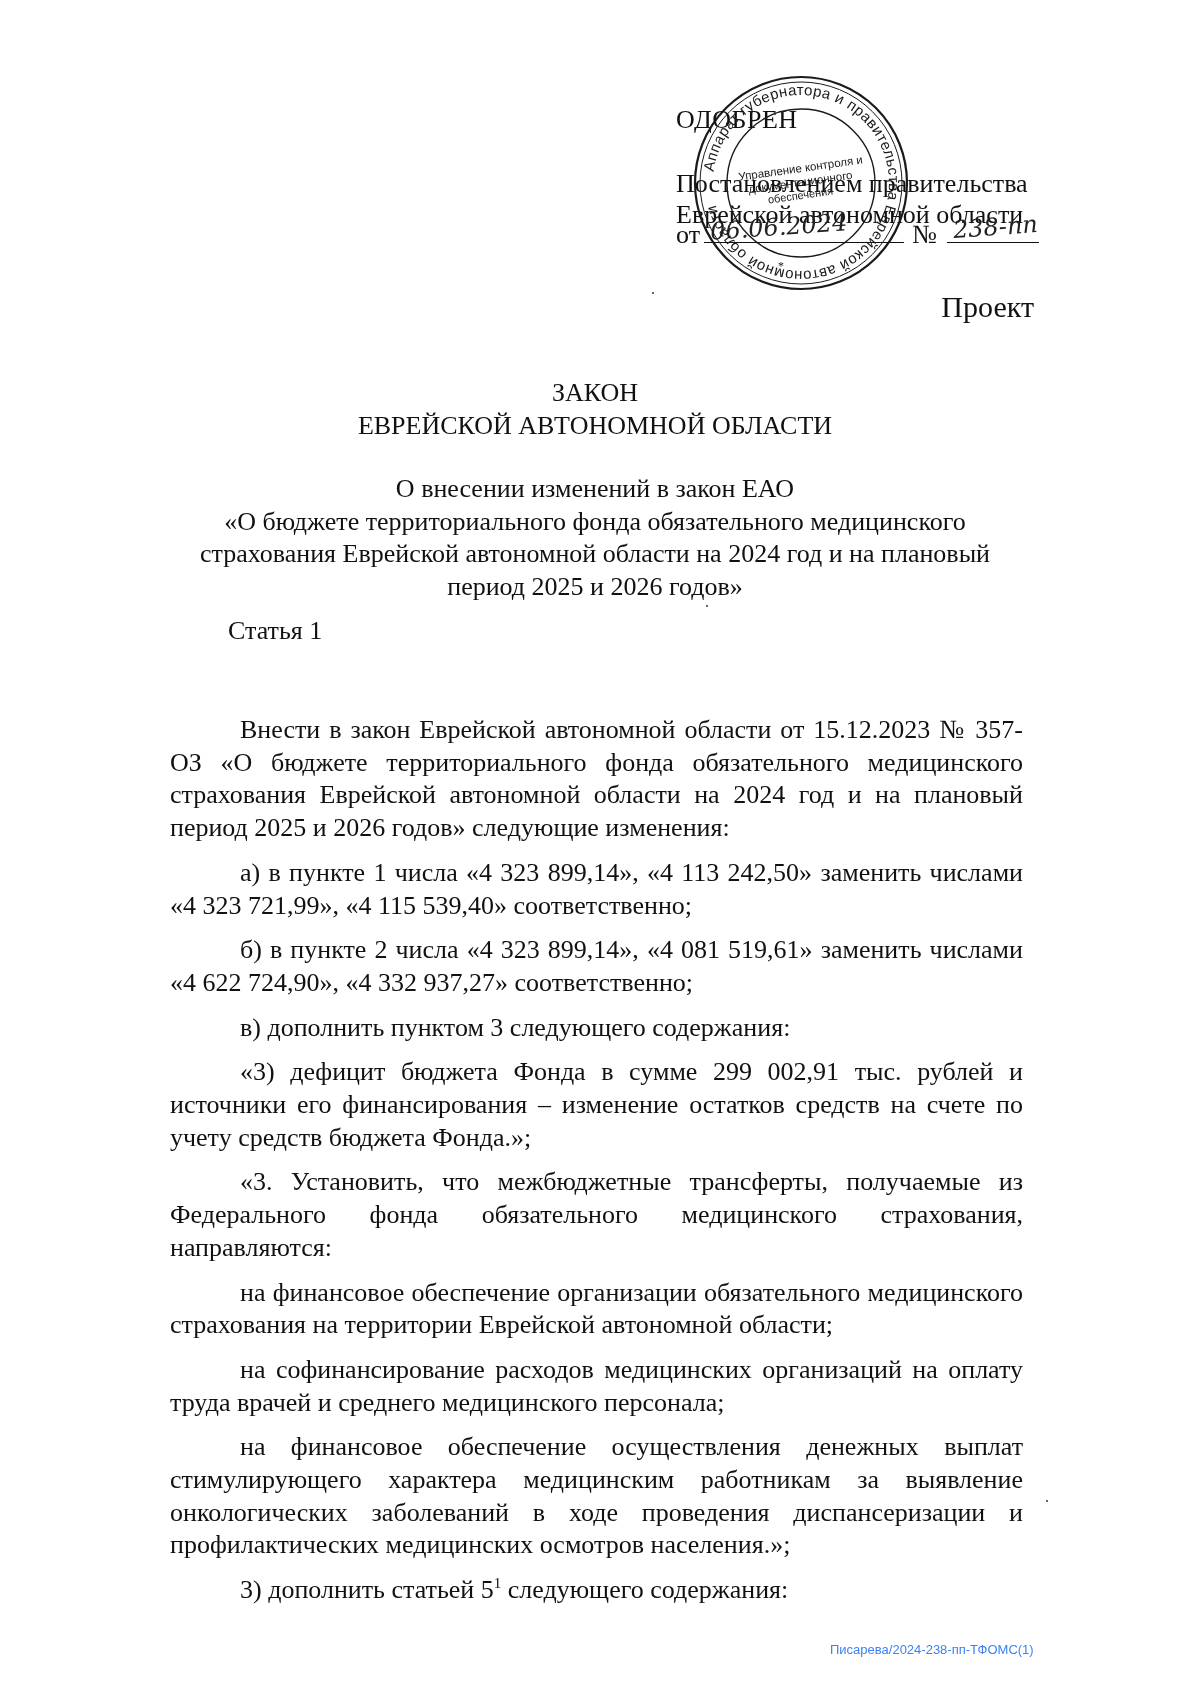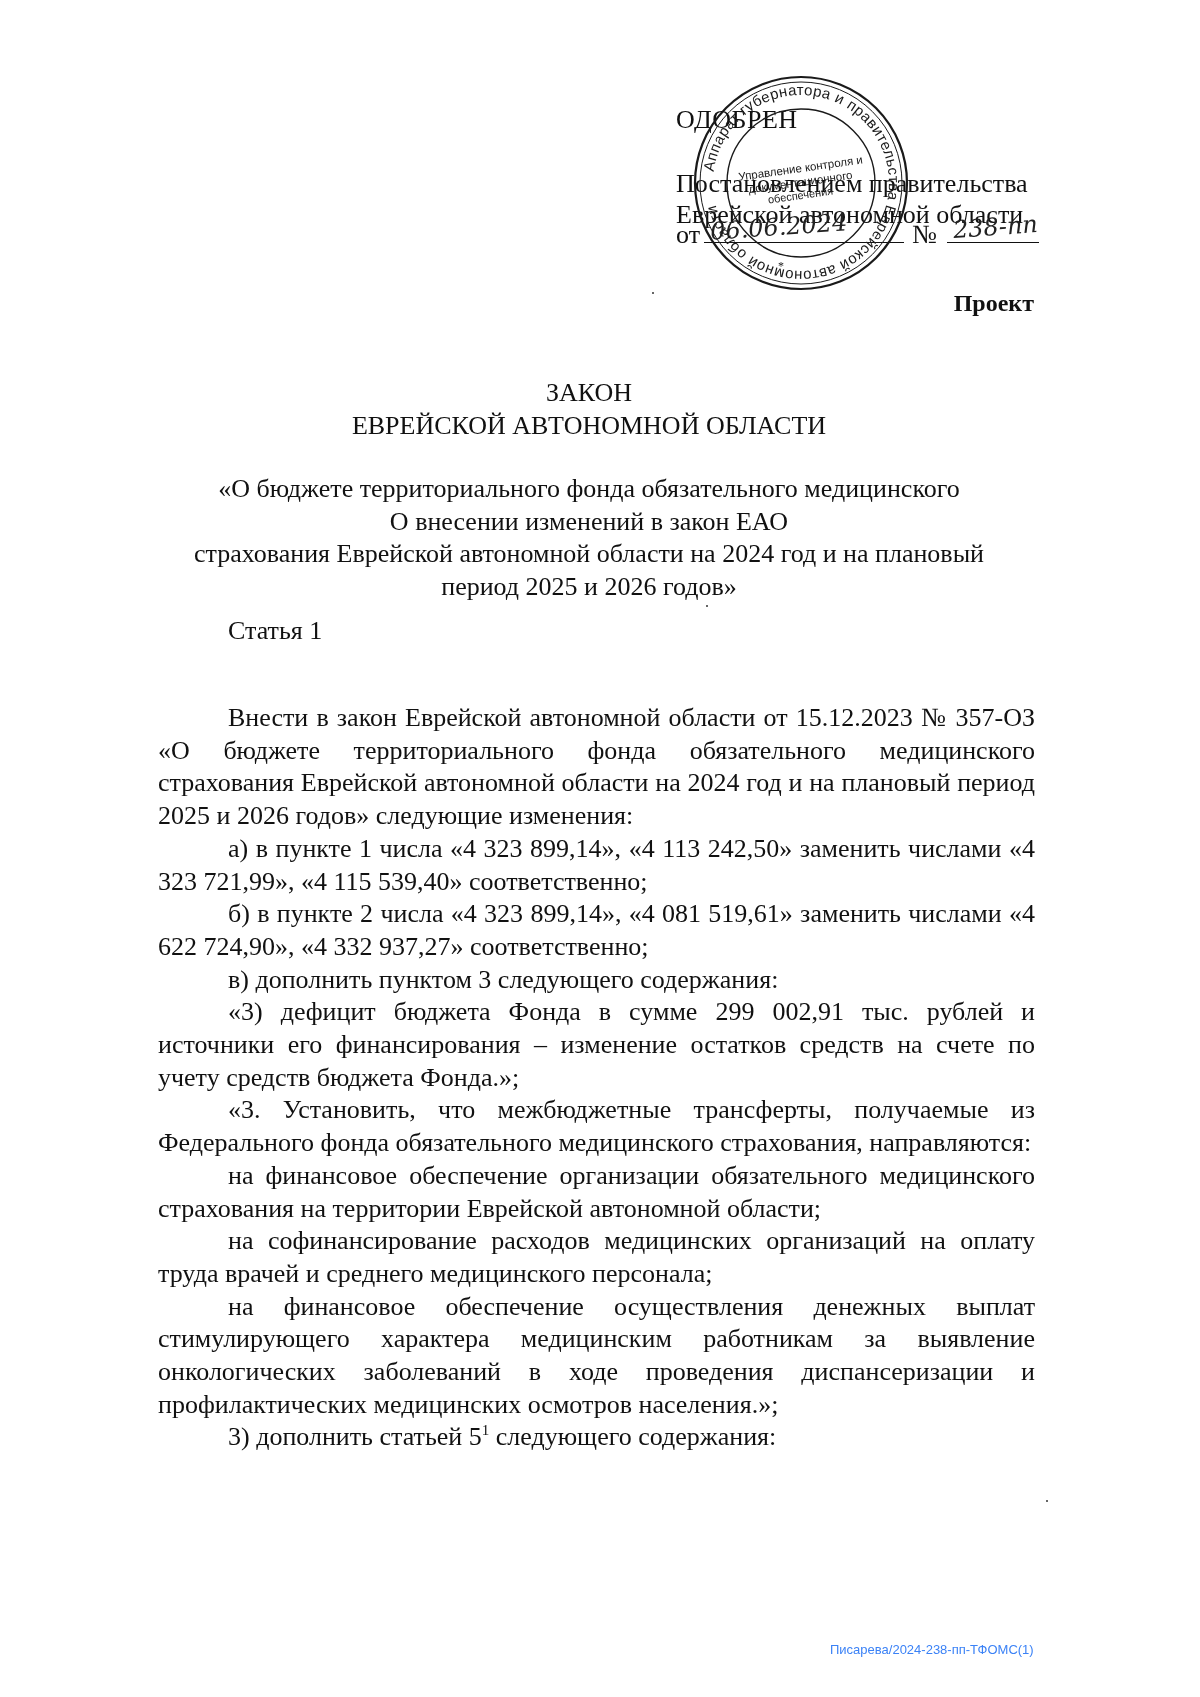--- a/index.html
+++ b/index.html
@@ -23,33 +23,33 @@
     .handwritten {
       position: absolute; left: 6px; top: -4px;
       font-family: "DejaVu Serif", serif; font-style: italic; font-size: 24px; color: #222;
       transform: rotate(-4deg); white-space: nowrap;
     }
     .no-sign { margin-left: 8px; }
 
     
     .stamp { position: absolute; left: 690px; top: 72px; width: 222px; height: 222px; pointer-events: none; }
 
-    .project { position: absolute; right: 166px; top: 290px; font-size: 24px; font-weight: bold; }
+    .project { position: absolute; right: 166px; top: 290px; font-size: 30px; }
 
-    .center { position: absolute; left: 142px; width: 894px; text-align: center; font-size: 26px; line-height: 33px; }
+    .center { position: absolute; left: 148px; width: 894px; text-align: center; font-size: 26px; line-height: 33px; }
     .law-title { top: 376px; }
     .law-sub { top: 473px; line-height: 32.5px; }
 
     .article { position: absolute; left: 228px; top: 616px; font-size: 26px; }
 
     .body-text {
       position: absolute; left: 158px; top: 702px; width: 877px;
       font-size: 26px; line-height: 32.7px; text-align: justify;
     }
-    .body-text p { margin: 0; text-indent: 70px; }
+    .body-text p { margin: 12px; text-indent: 70px; }
     .body-text sup { font-size: 15px; line-height: 0; vertical-align: 10px; }
 
     .footer {
       position: absolute; left: 830px; top: 1642px;
       font-family: "Liberation Sans", "DejaVu Sans", sans-serif; font-size: 13px; color: #3b82f6;
     }
     .speck { position: absolute; width: 2px; height: 2px; background: #333; border-radius: 1px; }
   </style>
 </head>
 <body>
@@ -82,22 +82,22 @@
   </svg>
 
   <div class="project">Проект</div>
 
   <div class="center law-title">
     <div>ЗАКОН</div>
     <div>ЕВРЕЙСКОЙ АВТОНОМНОЙ ОБЛАСТИ</div>
   </div>
 
   <div class="center law-sub">
+    <div>О внесении изменений в закон ЕАО</div>
     <div>«О бюджете территориального фонда обязательного медицинского</div>
-    <div>О внесении изменений в закон ЕАО</div>
     <div>страхования Еврейской автономной области на 2024 год и на плановый</div>
     <div>период 2025 и 2026 годов»</div>
   </div>
 
   <div class="article">Статья 1</div>
 
   <div class="body-text">
     <p>Внести в закон Еврейской автономной области от 15.12.2023 № 357-ОЗ «О бюджете территориального фонда обязательного медицинского страхования Еврейской автономной области на 2024 год и на плановый период 2025 и 2026 годов» следующие изменения:</p>
     <p>а) в пункте 1 числа «4 323 899,14», «4 113 242,50» заменить числами «4 323 721,99», «4 115 539,40» соответственно;</p>
     <p>б) в пункте 2 числа «4 323 899,14», «4 081 519,61» заменить числами «4 622 724,90», «4 332 937,27» соответственно;</p>

